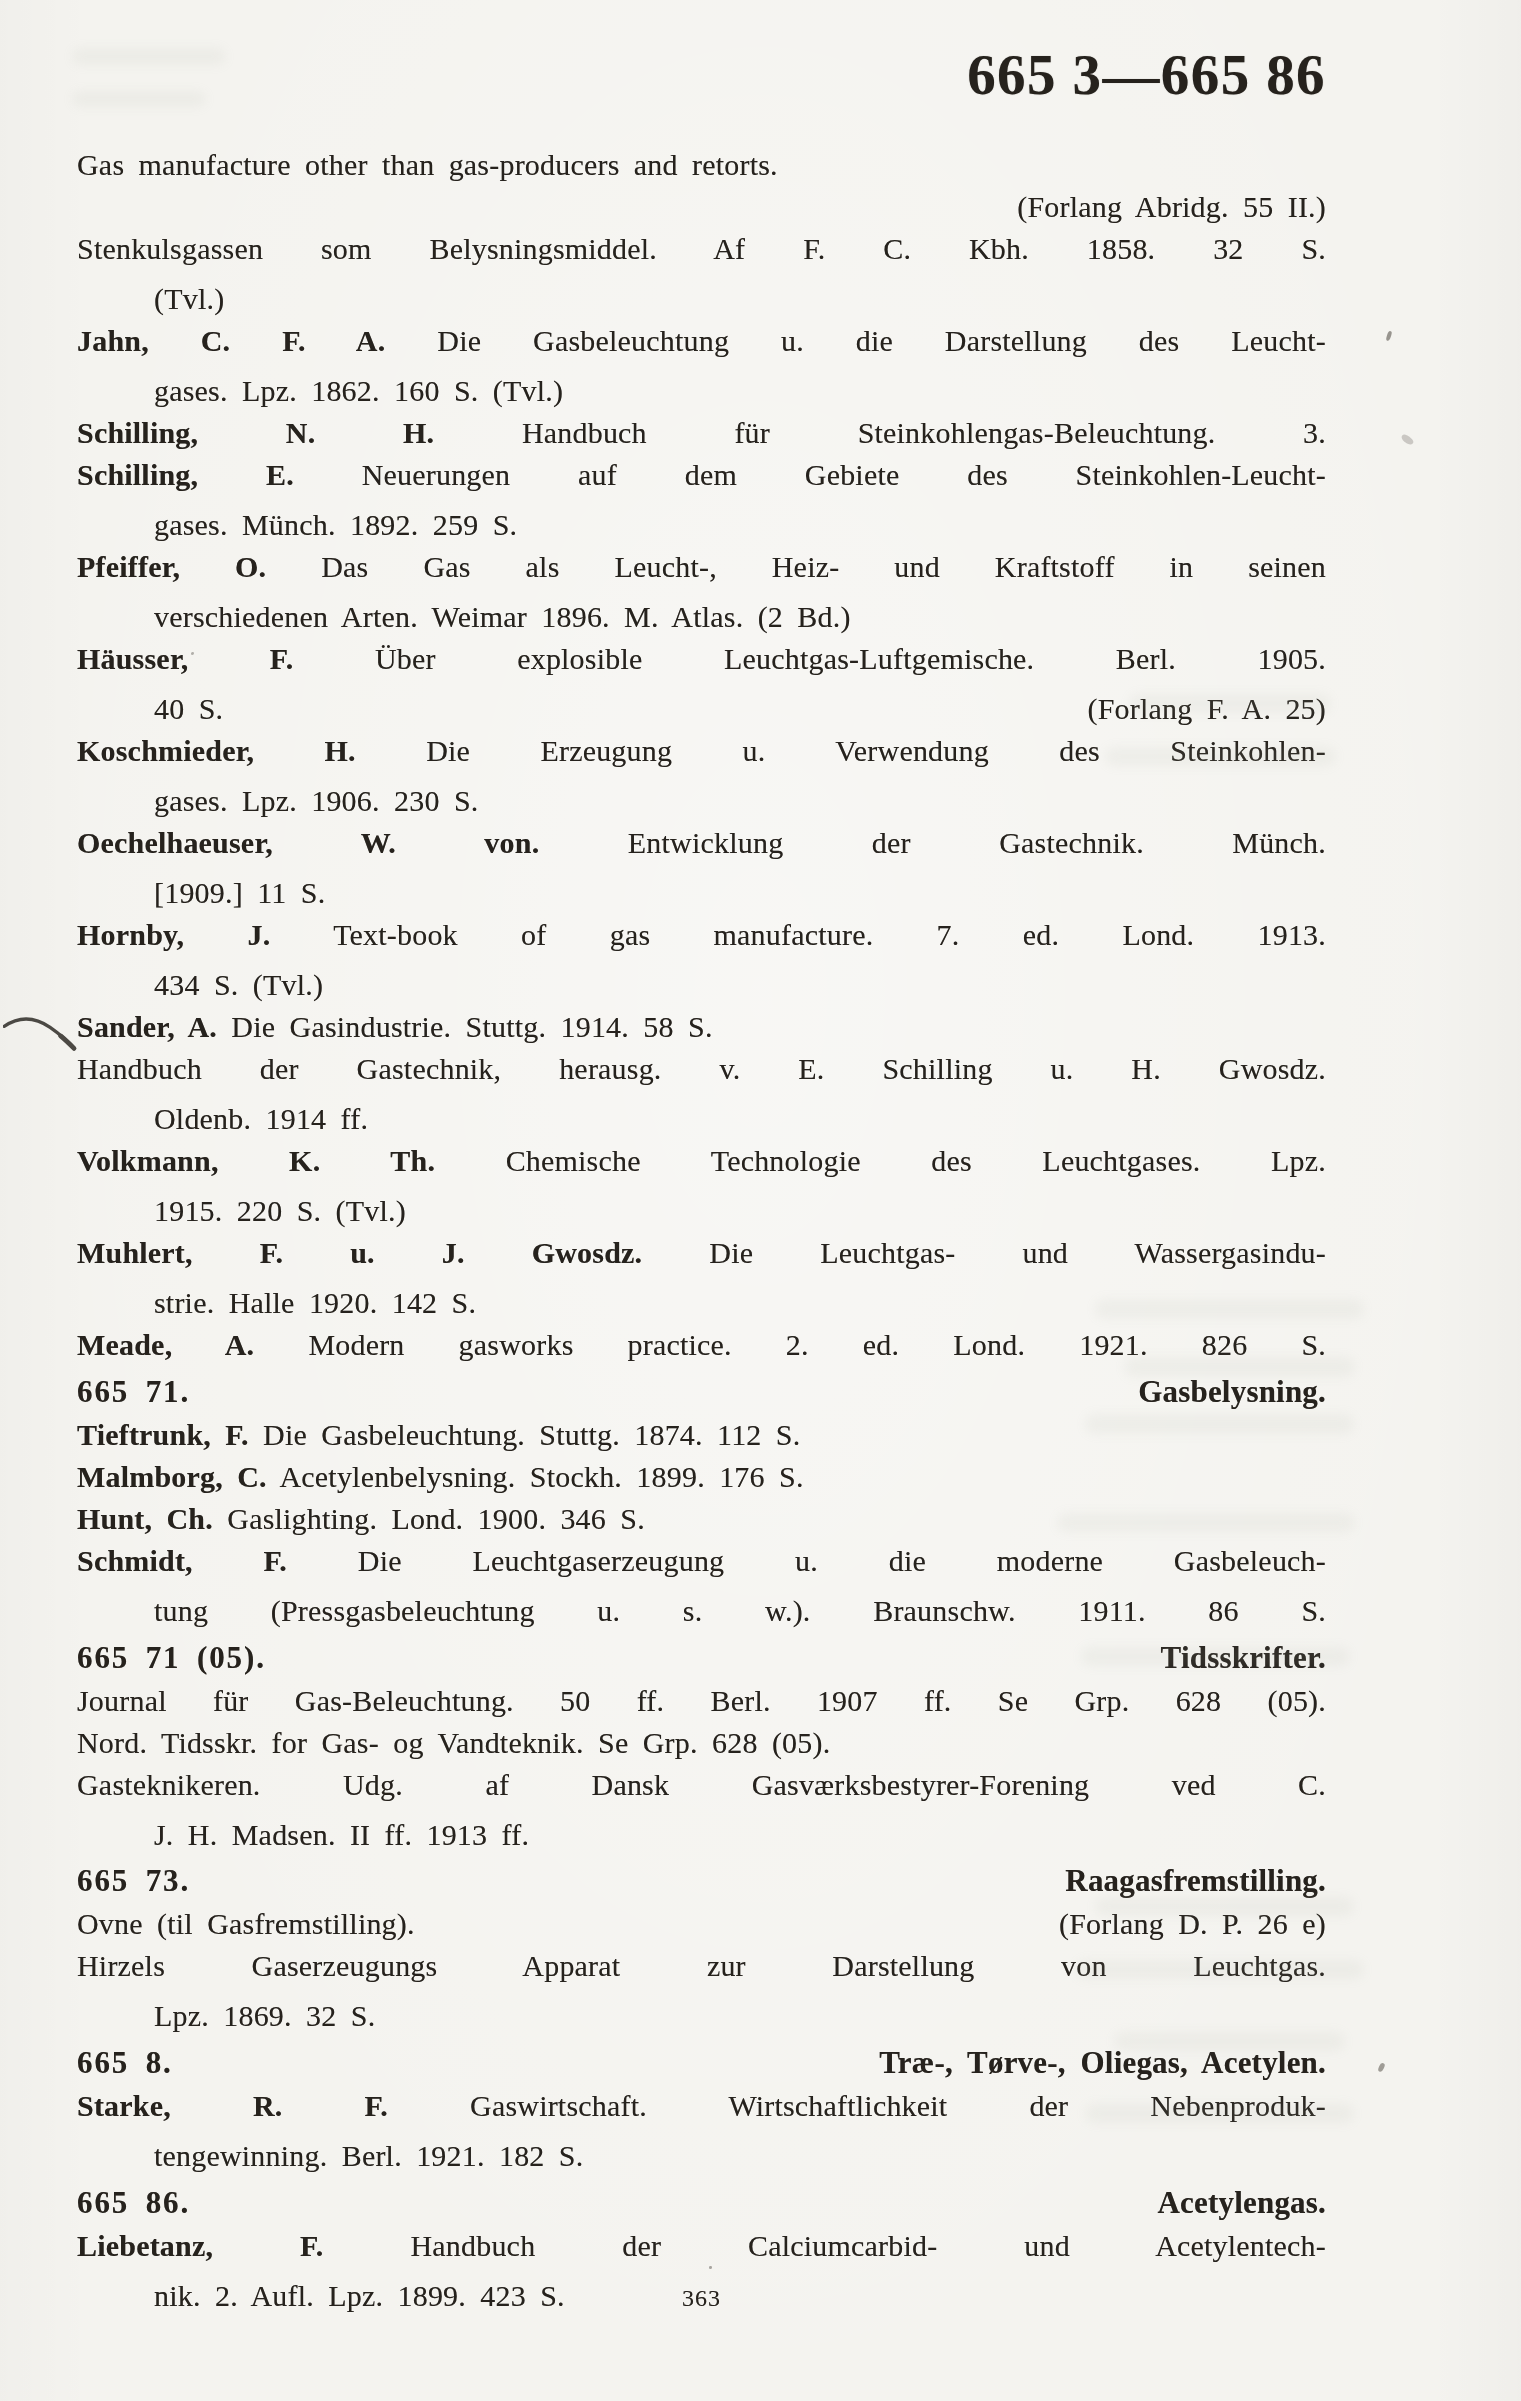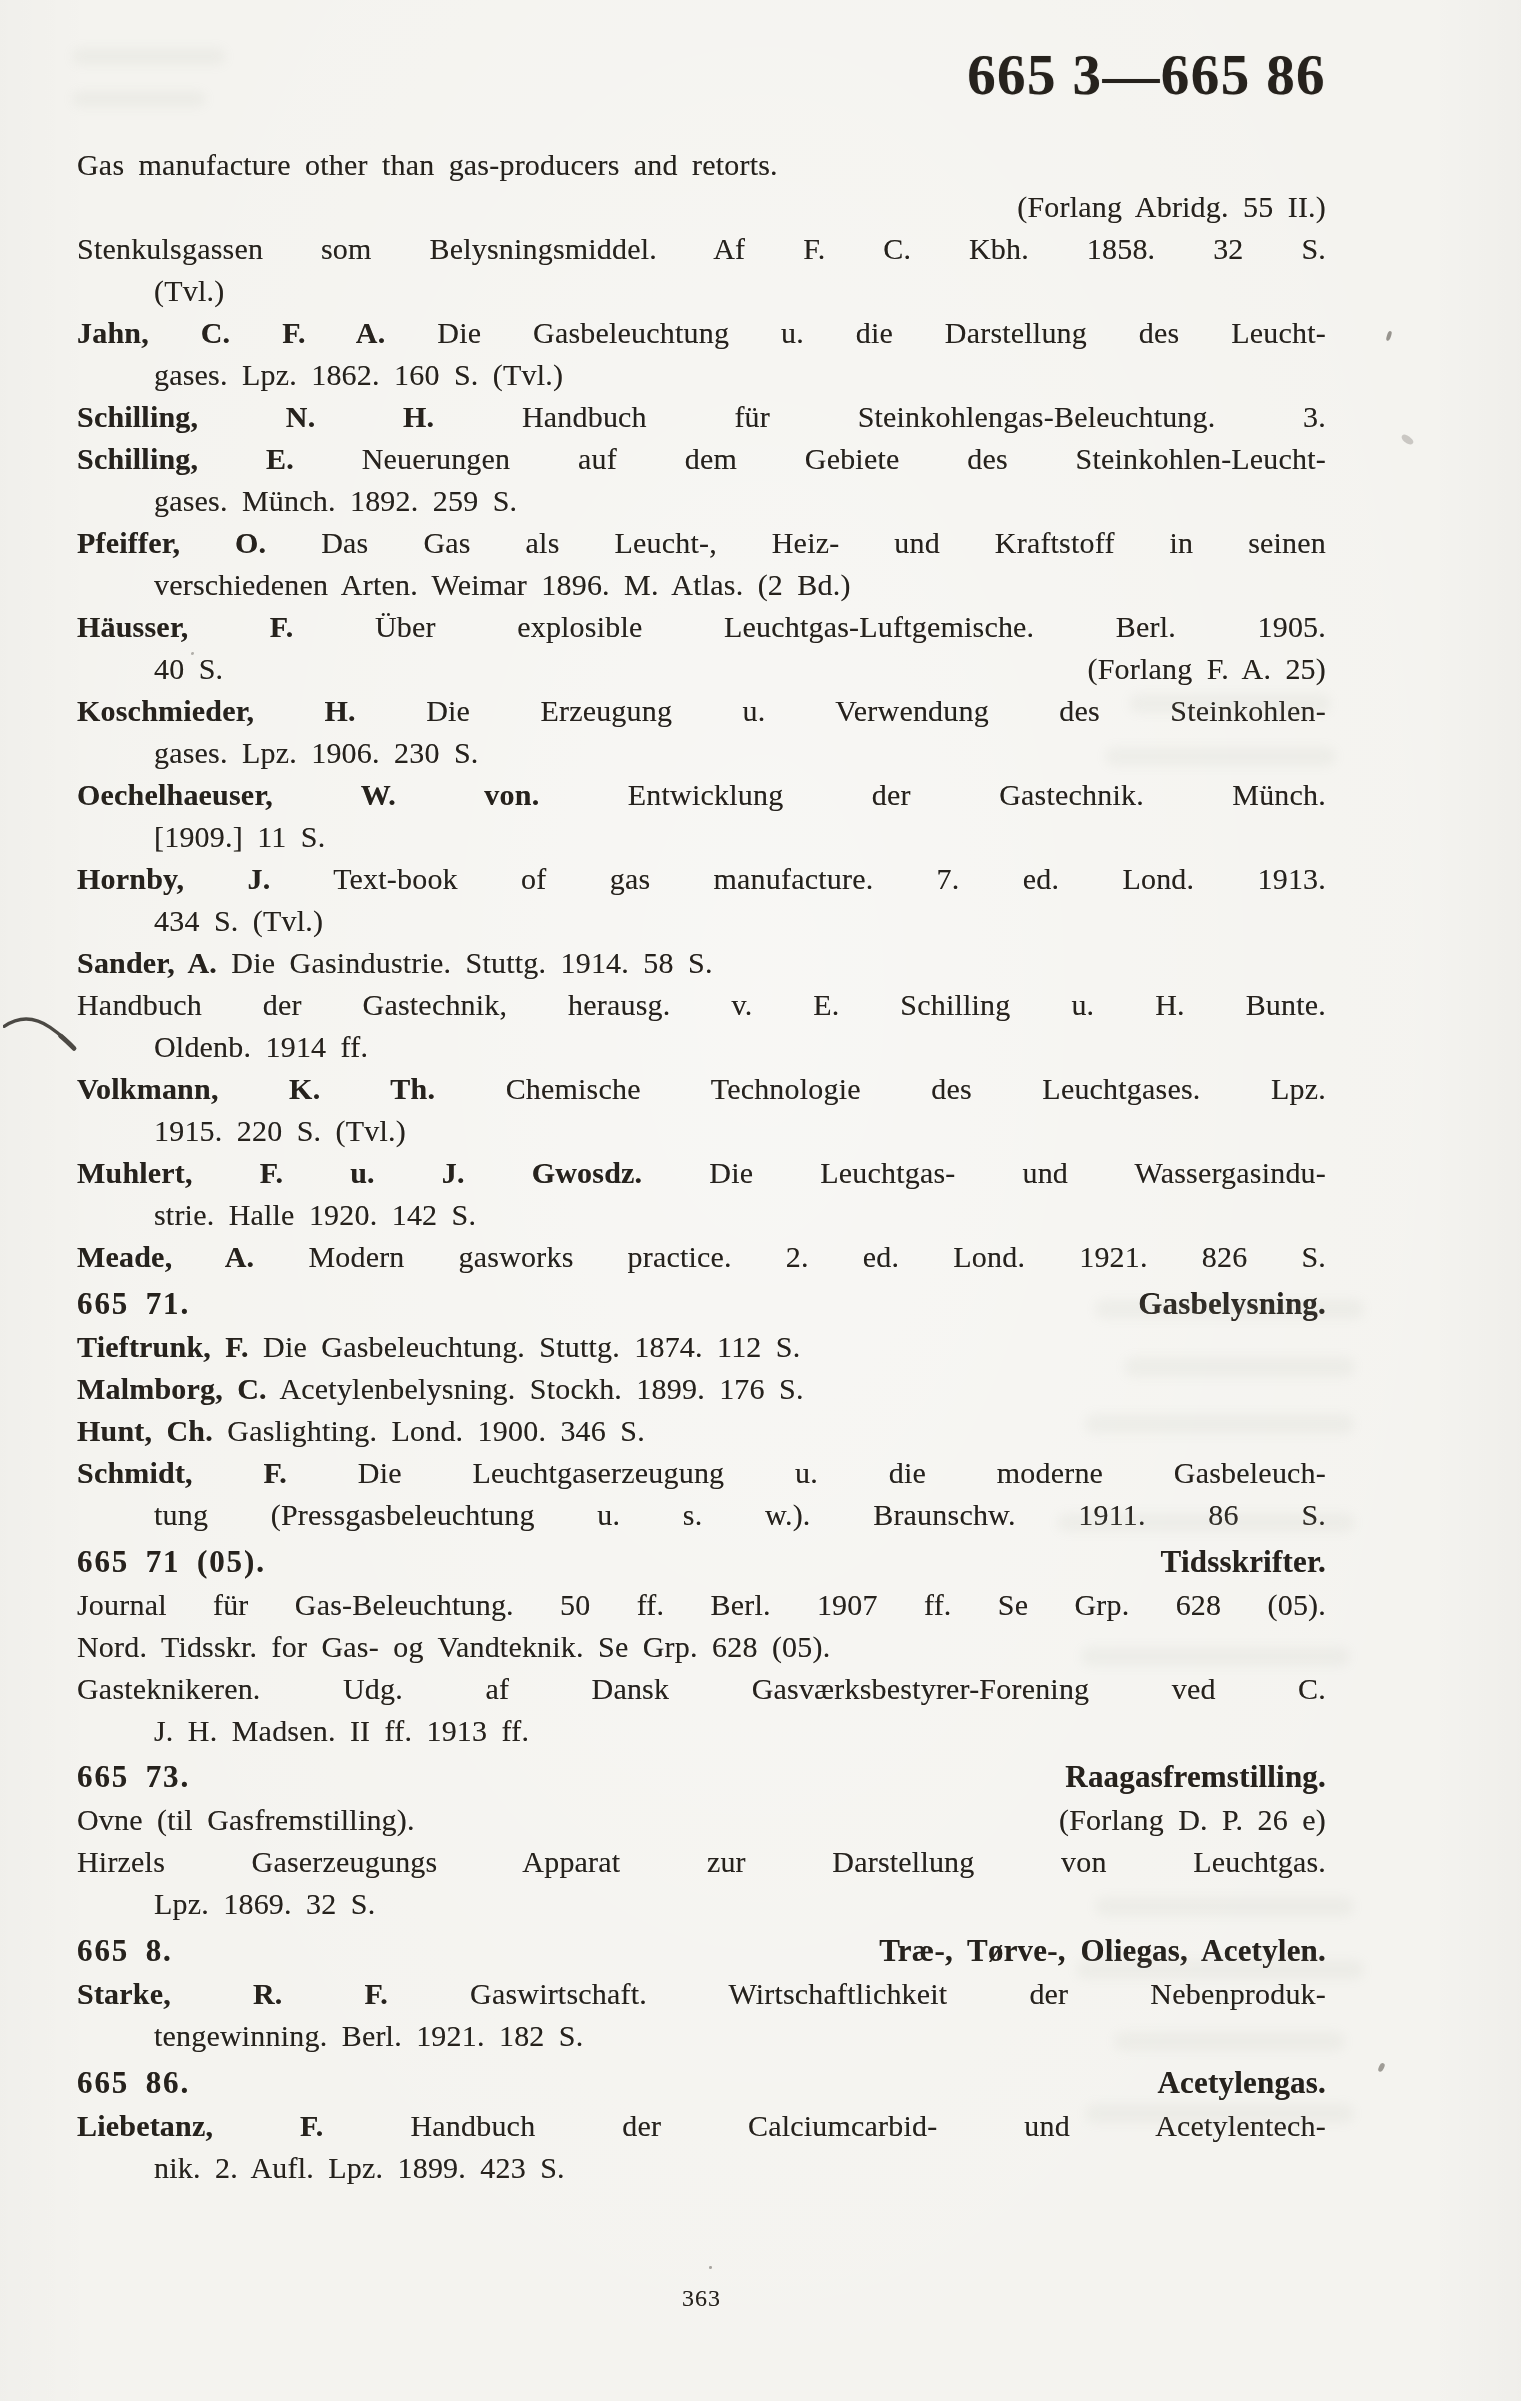--- a/index.html
+++ b/index.html
@@ -21,21 +21,21 @@
     letter-spacing:1.4px;
     text-shadow:0 0 1px rgba(38,34,29,.35);
   }
   .text-block{position:absolute;left:77px;top:144px;width:1249px;}
   .line{
     font-size:30px;line-height:42px;min-height:42px;
     word-spacing:.22em;letter-spacing:0.2px;
     text-shadow:0 0 0.5px rgba(38,34,29,.4);
   }
   .line b{font-weight:700;}
-  .cont{padding-left:77px;}
+  .cont{padding-left:77px;margin-top:8px;}
   .j{text-align:justify;text-align-last:justify;}
   .r{text-align:right;}
   .split{display:flex;justify-content:space-between;}
   .split .left{flex:0 0 auto;}
   .split .right{flex:0 0 auto;}
   .section{font-weight:700;font-size:31px;margin-top:4.8px;margin-bottom:1px;}
   .section .left{letter-spacing:1.9px;}
   .page-number{
     position:absolute;left:77px;top:2285px;width:1249px;
     text-align:center;font-size:24px;letter-spacing:1px;
@@ -72,21 +72,21 @@
         <span class="left">40 S.</span>
         <span class="right">(Forlang F. A. 25)</span>
       </div>
       <div class="line j"><b>Koschmieder, H.</b> <span>Die Erzeugung u. Verwendung des Steinkohlen-</span></div>
       <div class="line cont"><span>gases. Lpz. 1906. 230 S.</span></div>
       <div class="line j"><b>Oechelhaeuser, W. von.</b> <span>Entwicklung der Gastechnik. Münch.</span></div>
       <div class="line cont"><span>[1909.] 11 S.</span></div>
       <div class="line j"><b>Hornby, J.</b> <span>Text-book of gas manufacture. 7. ed. Lond. 1913.</span></div>
       <div class="line cont"><span>434 S. (Tvl.)</span></div>
       <div class="line"><b>Sander, A.</b> <span>Die Gasindustrie. Stuttg. 1914. 58 S.</span></div>
-      <div class="line j"><span>Handbuch der Gastechnik, herausg. v. E. Schilling u. H. Bunte.</span></div>
+      <div class="line j"><span>Handbuch der Gastechnik, herausg. v. E. Schilling u. H. Gwosdz.</span></div>
       <div class="line cont"><span>Oldenb. 1914 ff.</span></div>
       <div class="line j"><b>Volkmann, K. Th.</b> <span>Chemische Technologie des Leuchtgases. Lpz.</span></div>
       <div class="line cont"><span>1915. 220 S. (Tvl.)</span></div>
       <div class="line j"><b>Muhlert, F. u. J. Gwosdz.</b> <span>Die Leuchtgas- und Wassergasindu-</span></div>
       <div class="line cont"><span>strie. Halle 1920. 142 S.</span></div>
       <div class="line j"><b>Meade, A.</b> <span>Modern gasworks practice. 2. ed. Lond. 1921. 826 S.</span></div>
       <div class="line split section">
         <span class="left">665 71.</span>
         <span class="right">Gasbelysning.</span>
       </div>

